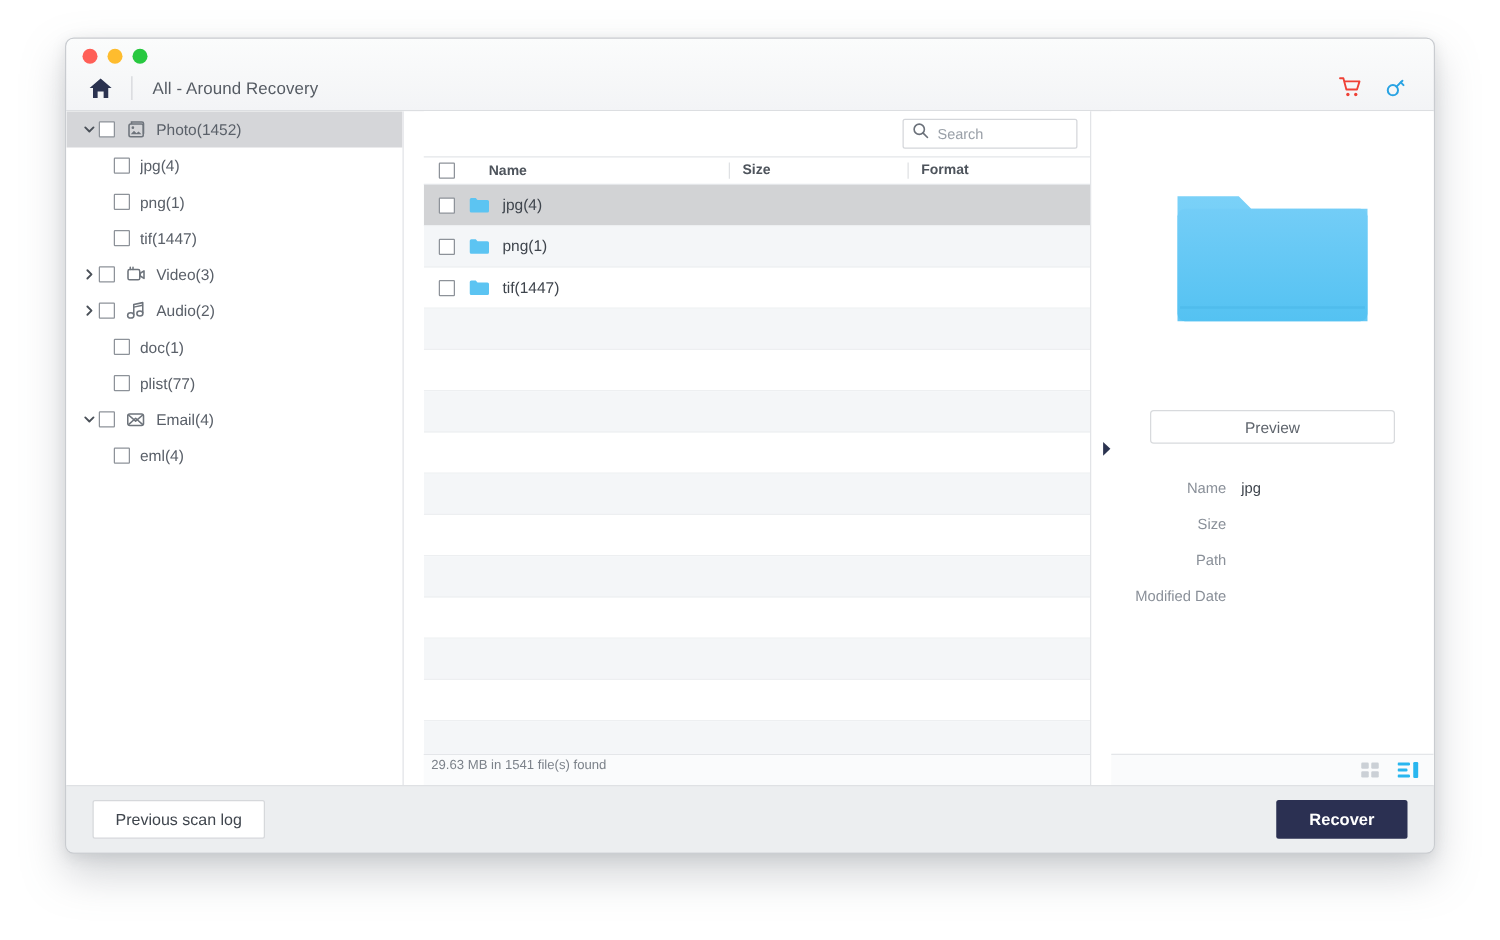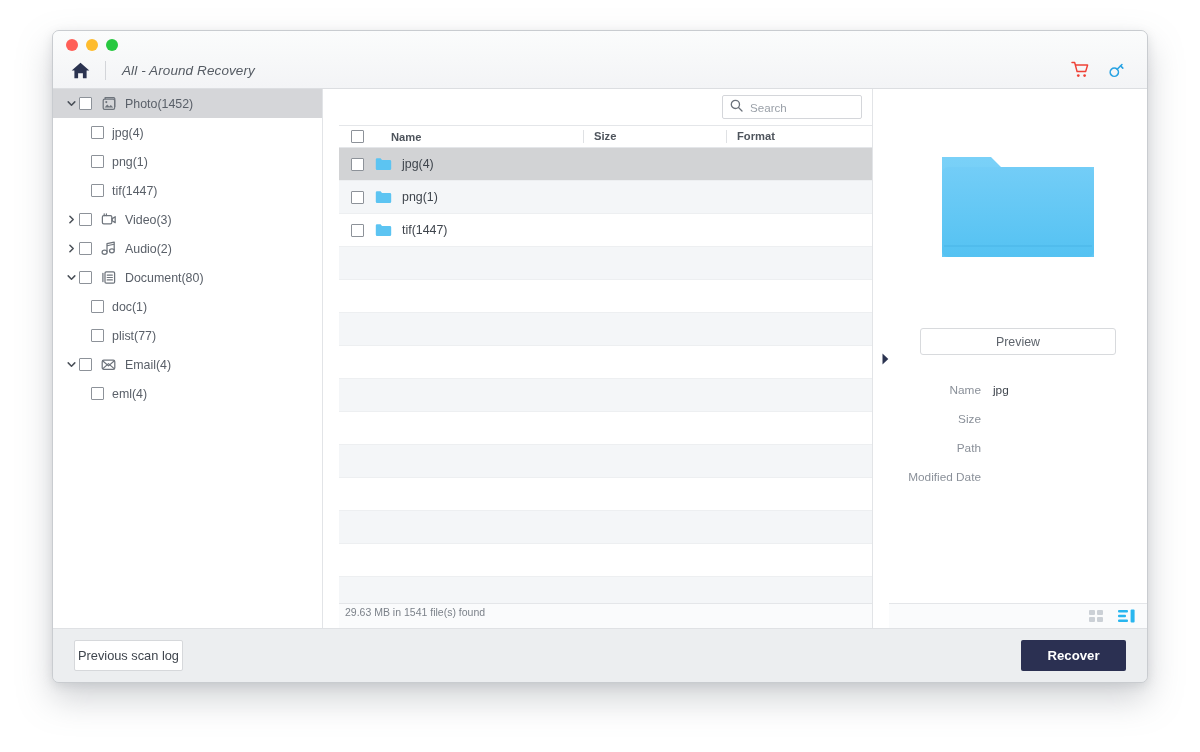--- a/index.html
+++ b/index.html
@@ -63,21 +63,20 @@
   .tl-zoom     { background: #28c840; }
 
   .title-row {
     position: absolute;
     left: 0; right: 0;
     top: 22px;
     height: 34px;
     display: flex;
     align-items: center;
     padding: 0 18px 0 14px;
-    font-style: italic;
   }
 
   #home-btn {
     width: 26px; height: 26px;
     display: flex; align-items: center; justify-content: center;
     cursor: pointer;
   }
   .title-sep {
     width: 1px;
     height: 19px;
@@ -325,21 +324,21 @@
   #footer {
     height: 54px;
     flex: 0 0 54px;
     background: #eceef0;
     border-top: 1px solid #dfe1e4;
     display: flex;
     align-items: center;
     padding: 0 21px;
   }
   #prev-scan-btn {
-    width: 109px;
+    width: 138px;
     height: 31px;
     background: #ffffff;
     border: 1px solid #d6d8db;
     border-radius: 2px;
     font-size: 12.8px;
     color: #3f454d;
     font-family: inherit;
     cursor: pointer;
   }
   .footer-spacer { flex: 1 1 auto; }
@@ -483,36 +482,20 @@
             <span class="cbox"></span>
             <span class="cat-icon">
               <svg width="17" height="17" viewBox="0 0 17 17" aria-hidden="true">
                 <path d="M7.0 12.2 V3.6 L14.2 2.1 V10.6" fill="none" stroke="#6e747c" stroke-width="1.25" stroke-linejoin="round"></path>
                 <path d="M7.0 5.7 L14.2 4.2" stroke="#6e747c" stroke-width="1.1"></path>
                 <ellipse cx="4.6" cy="12.3" rx="2.5" ry="2.1" fill="none" stroke="#6e747c" stroke-width="1.25"></ellipse>
                 <ellipse cx="11.9" cy="10.8" rx="2.4" ry="2.0" fill="none" stroke="#6e747c" stroke-width="1.25"></ellipse>
               </svg>
             </span>
             <span class="tree-label">Audio(2)</span>
-          </div>
-          <div class="tree-row">
-            <span class="twisty">
-              <svg width="9" height="9" viewBox="0 0 9 9" aria-hidden="true">
-                <path d="M1.2 2.9 L4.5 6.2 L7.8 2.9" fill="none" stroke="#4a5058" stroke-width="1.5" stroke-linecap="round" stroke-linejoin="round"></path>
-              </svg>
-            </span>
-            <span class="cbox"></span>
-            <span class="cat-icon">
-              <svg width="17" height="17" viewBox="0 0 17 17" aria-hidden="true">
-                <rect x="5.0" y="2.8" width="9.6" height="11.4" rx="1.2" fill="none" stroke="#6e747c" stroke-width="1.25"></rect>
-                <path d="M2.9 4.4 V12.6" stroke="#6e747c" stroke-width="1.25" stroke-linecap="round"></path>
-                <path d="M7.2 6.1 H12.4 M7.2 8.5 H12.4 M7.2 10.9 H12.4" stroke="#6e747c" stroke-width="1.1" stroke-linecap="round"></path>
-              </svg>
-            </span>
-            <span class="tree-label">Document(80)</span>
           </div>
           <div class="tree-row child">
             <span class="cbox"></span>
             <span class="tree-label">doc(1)</span>
           </div>
           <div class="tree-row child">
             <span class="cbox"></span>
             <span class="tree-label">plist(77)</span>
           </div>
           <div class="tree-row">

